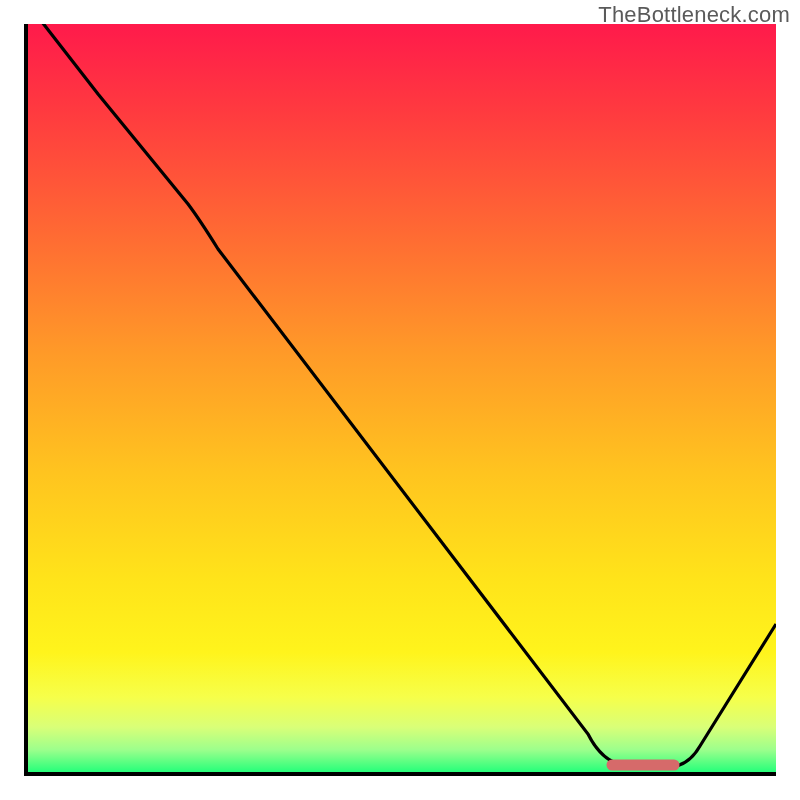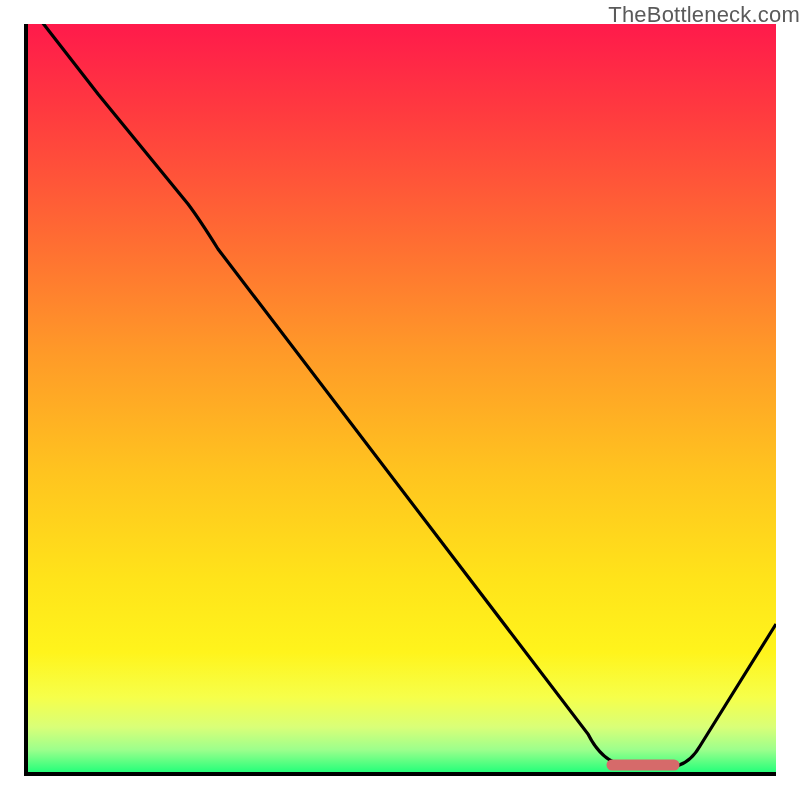--- a/index.html
+++ b/index.html
@@ -11,21 +11,21 @@
     font-family: Arial, Helvetica, sans-serif;
   }
   .container {
     position: relative;
     width: 800px;
     height: 800px;
   }
   .watermark {
     position: absolute;
     top: 2px;
-    right: 0;
+    right: 10px;
     color: #5a5a5a;
     font-size: 22px;
     font-weight: 500;
     letter-spacing: 0.2px;
   }
   .plot-frame {
     position: absolute;
     left: 24px;
     top: 24px;
     width: 752px;

